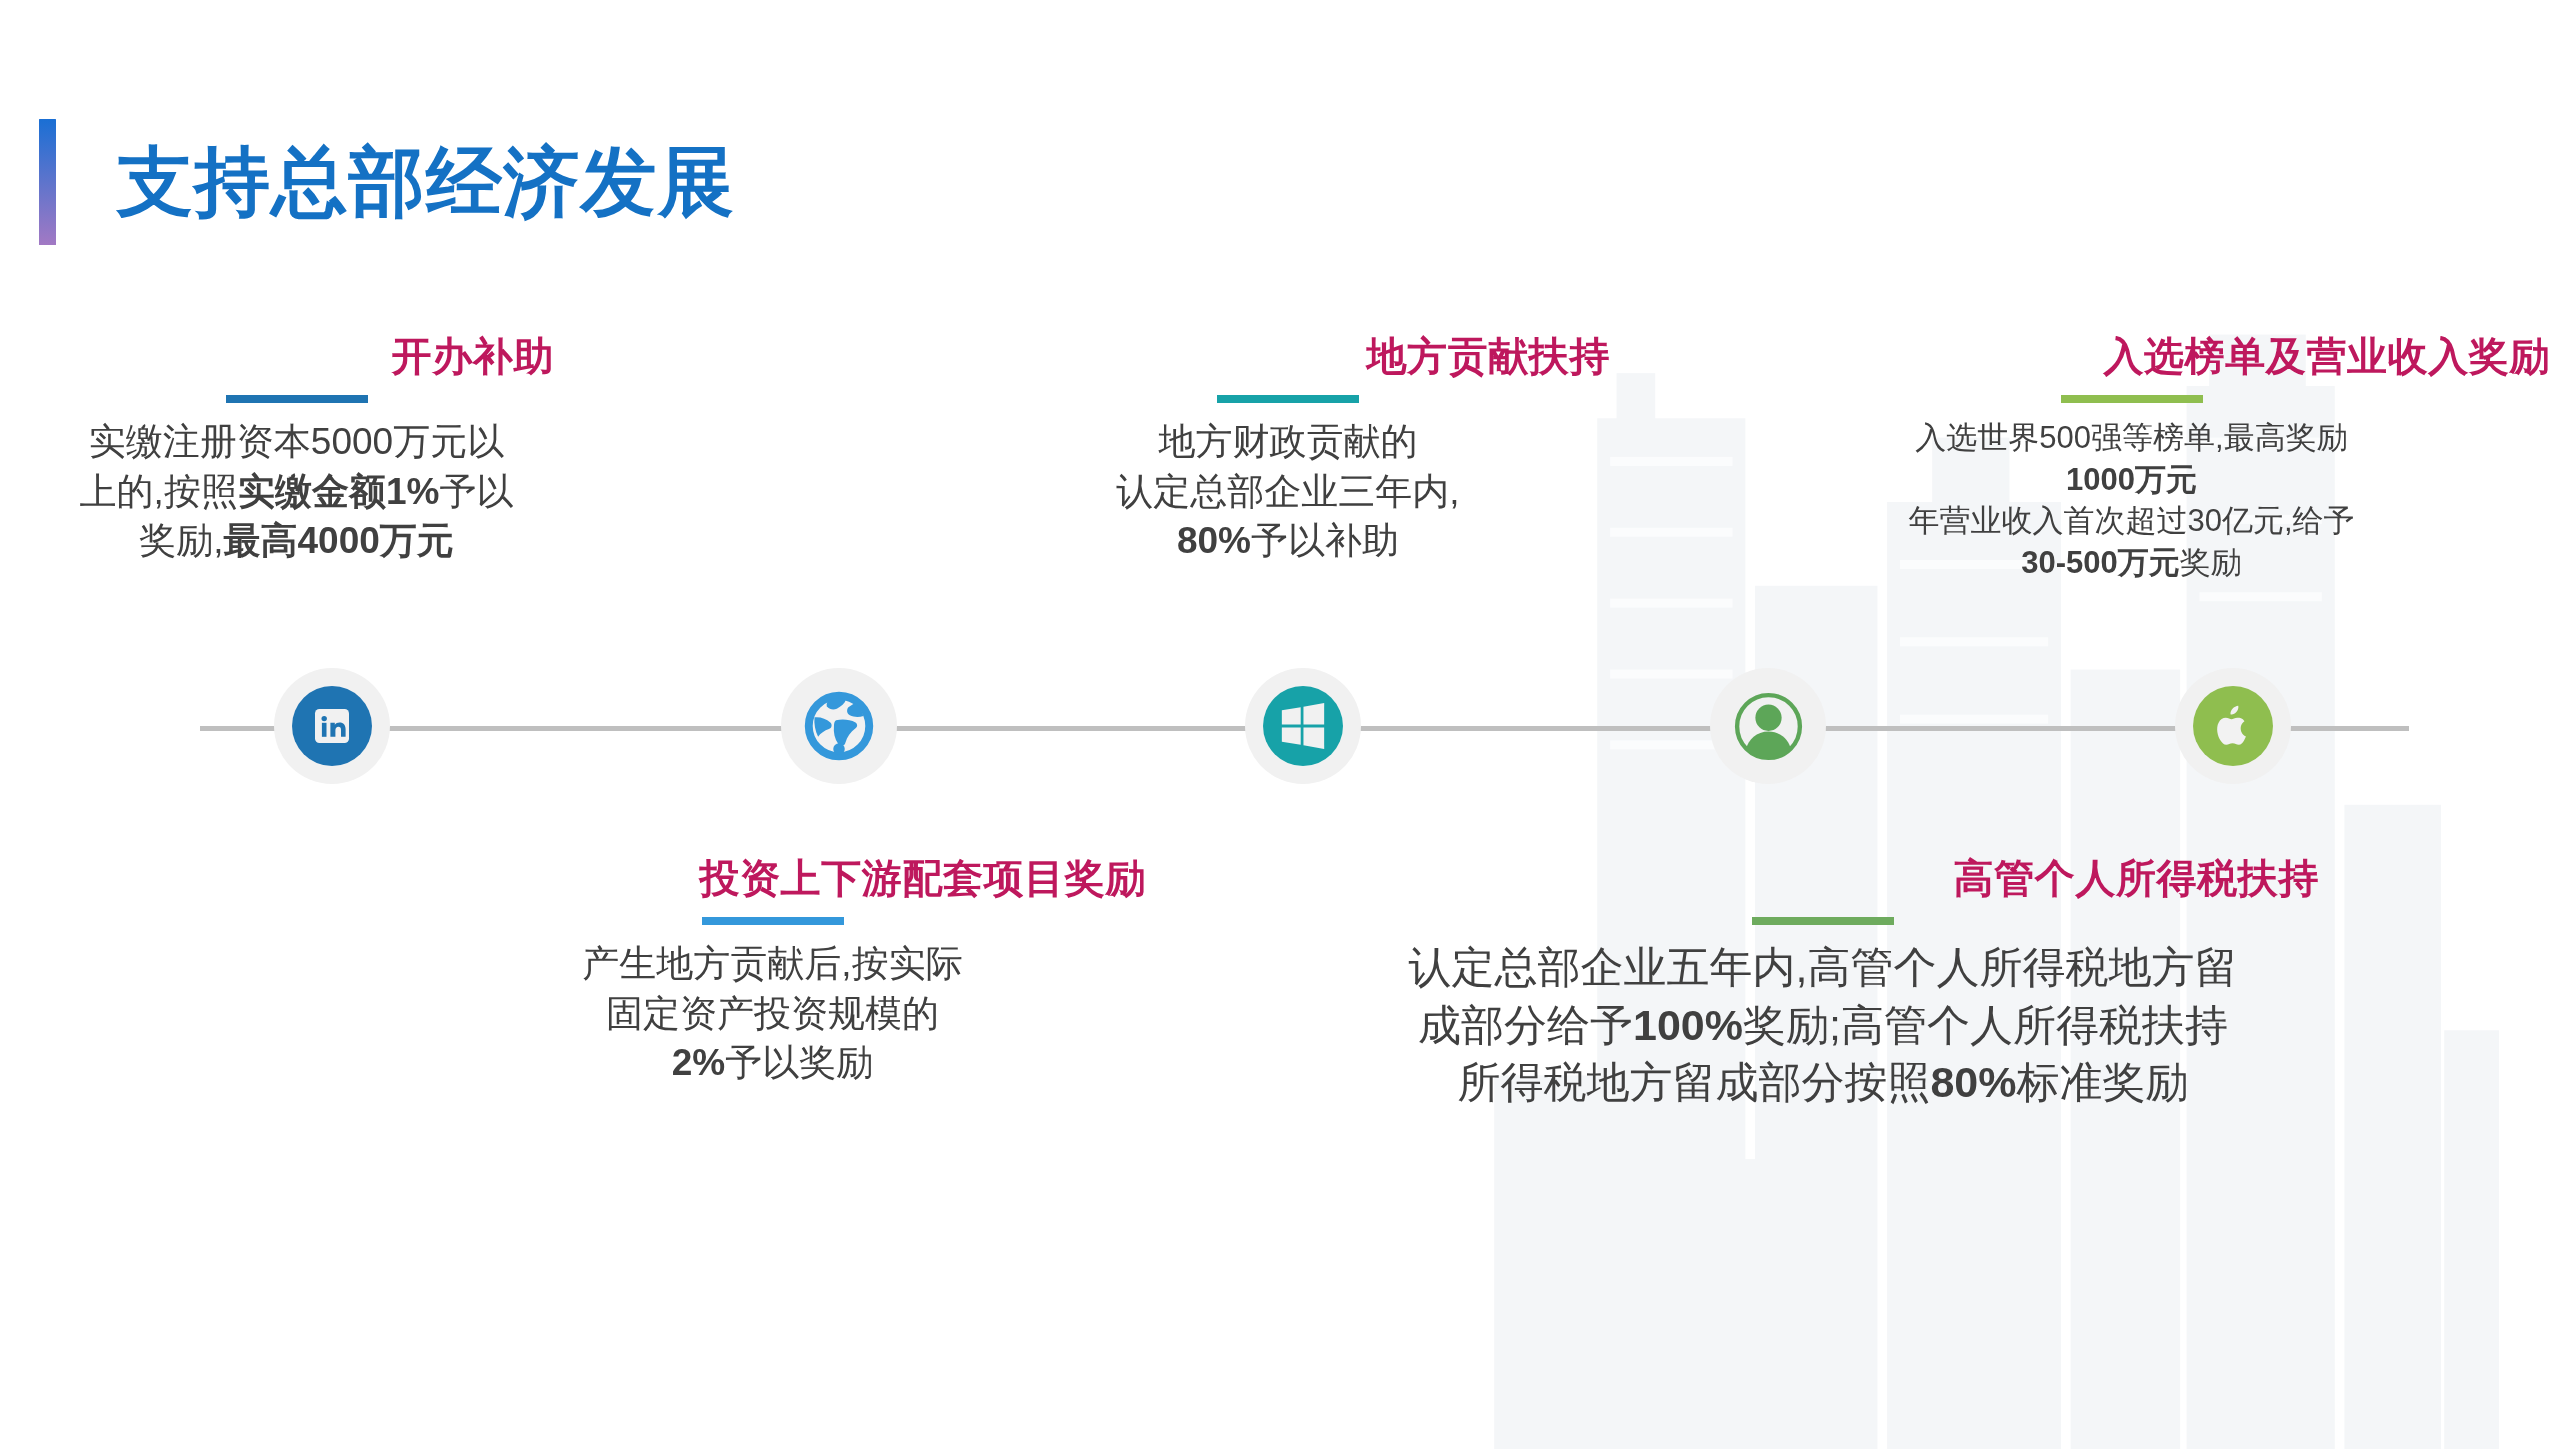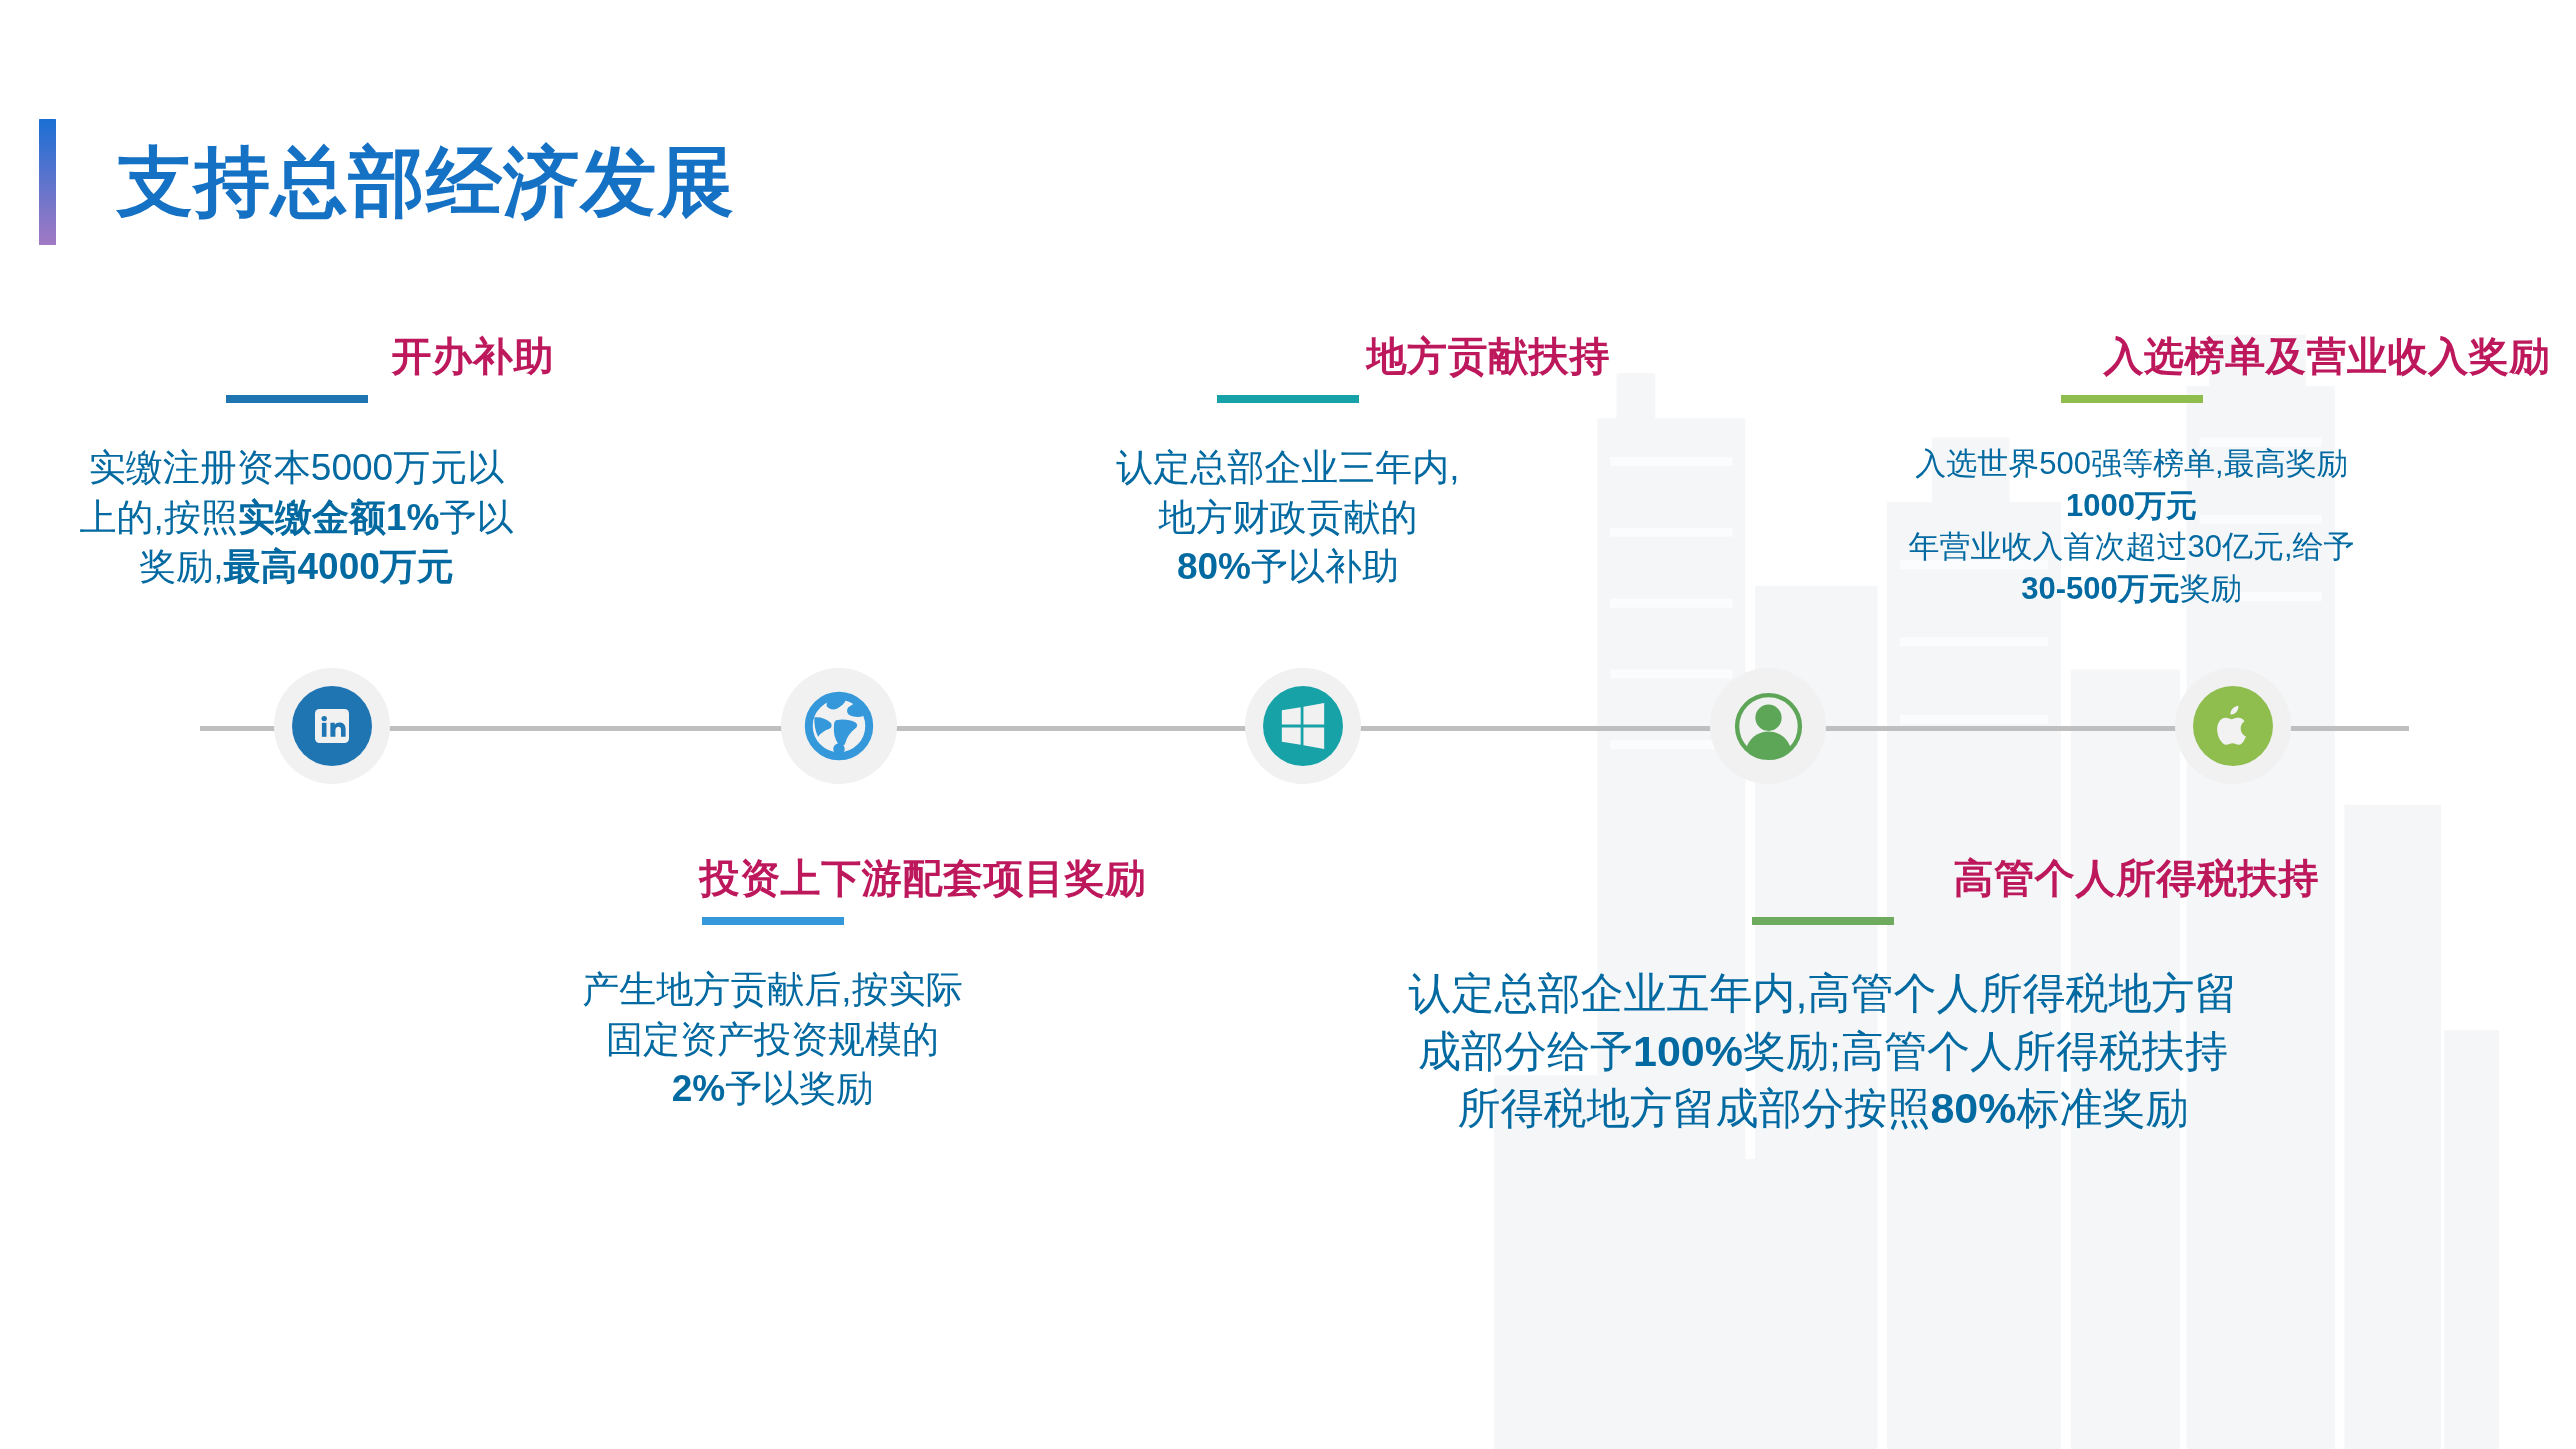--- a/index.html
+++ b/index.html
@@ -109,24 +109,24 @@
     white-space: nowrap;
     text-align: right;
   }
   .card-rule {
     width: 142px;
     height: 8.4px;
     margin: 16.7px auto 0 auto;
     background: #1f74b2;
   }
   .card-body {
-    margin-top: 40px;
+    margin-top: 14px;
     font-size: 37px;
     line-height: 1.34;
-    color: #0369a1;
+    color: #404040;
     letter-spacing: 0px;
   }
   .card-body .b { font-weight: bold; }
   .card-body .line { white-space: nowrap; }
 
   
   #card-1 { left: 39px;   top: 335px; width: 515px;  }
   #card-2 { left: 966px; top: 335px; width: 644px; }
   #card-3 { left: 1713px; top: 335px; width: 837px; }
   #card-4 { left: 399px;  top: 857px; width: 747px; }
@@ -242,22 +242,22 @@
       <div class="line"><span>实缴注册资本5000万元以</span></div>
       <div class="line"><span>上的,按照</span><span class="b">实缴金额1%</span><span>予以</span></div>
       <div class="line"><span>奖励,</span><span class="b">最高4000万元</span></div>
     </div>
 </div>
 
 <div class="card" id="card-2">
   <div class="card-head">地方贡献扶持</div>
   <div class="card-rule" style="background: rgb(23, 162, 168);"></div>
   <div class="card-body">
+      <div class="line"><span>地方财政贡献的</span></div>
       <div class="line"><span>认定总部企业三年内,</span></div>
-      <div class="line"><span>地方财政贡献的</span></div>
       <div class="line"><span class="b">80%</span><span>予以补助</span></div>
     </div>
 </div>
 
 <div class="card" id="card-3">
   <div class="card-head">入选榜单及营业收入奖励</div>
   <div class="card-rule" style="background: rgb(143, 190, 79);"></div>
   <div class="card-body">
       <div class="line"><span>入选世界500强等榜单,最高奖励</span></div>
       <div class="line"><span class="b">1000万元</span></div>

